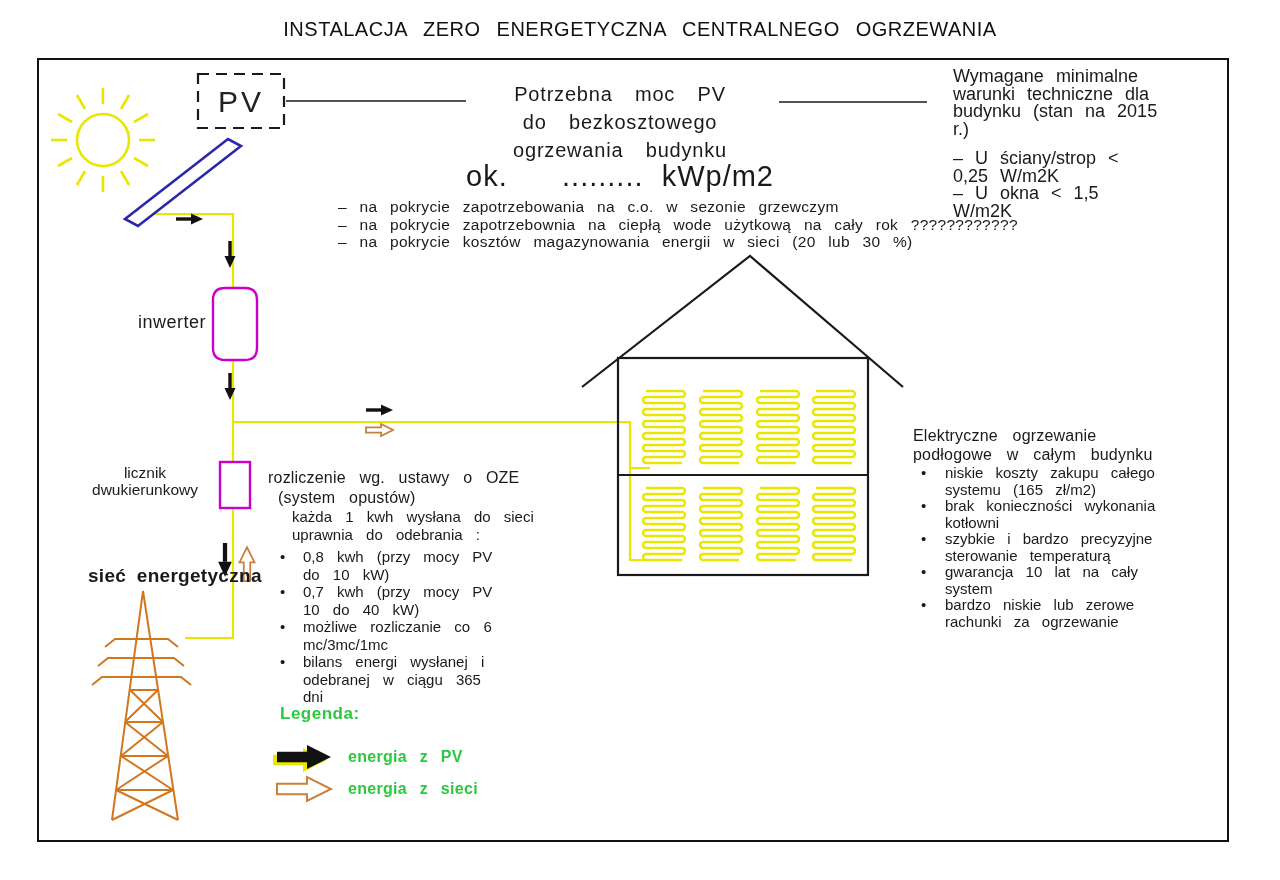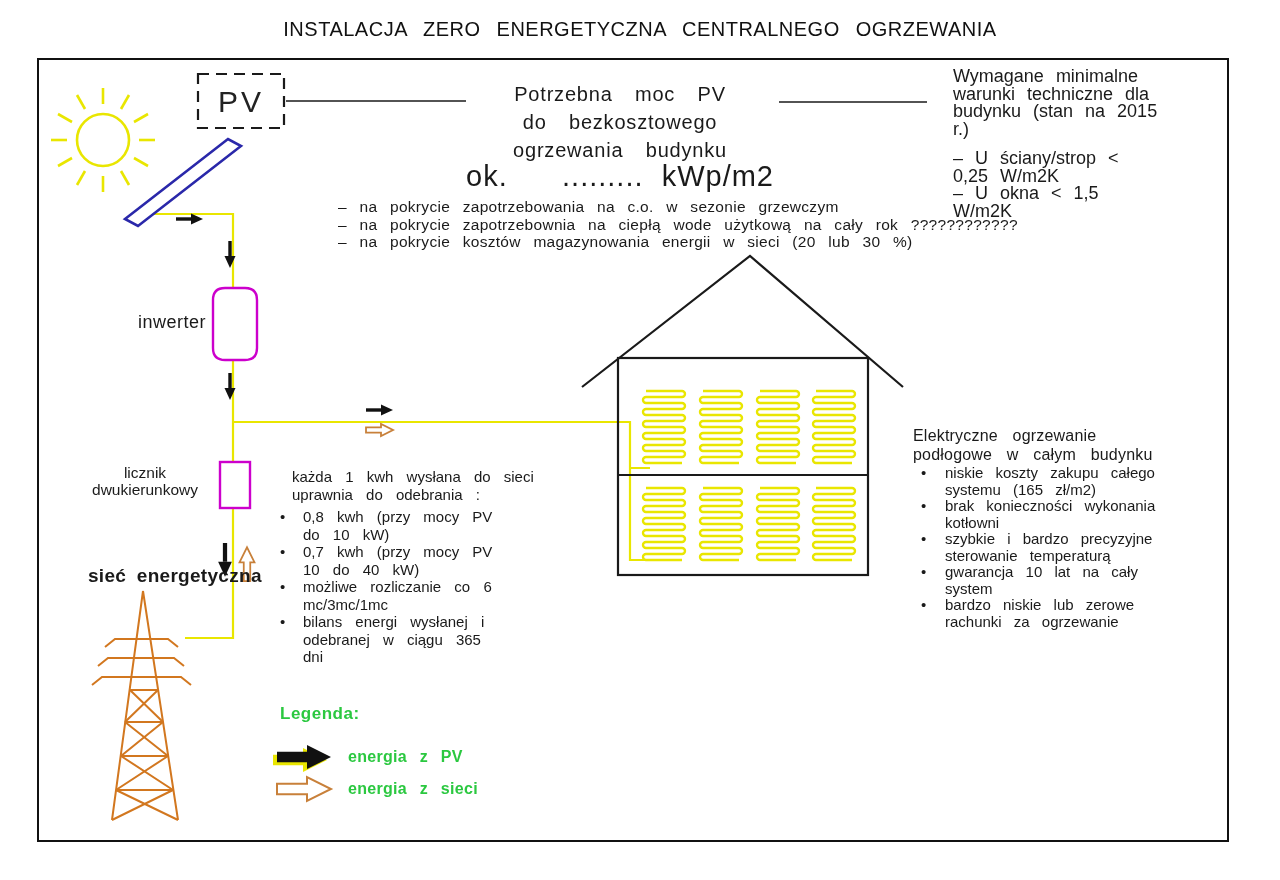--- a/index.html
+++ b/index.html
@@ -176,20 +176,24 @@
   </div>
 
   <div class="abs inverter-label">inwerter</div>
   <div class="abs meter-label">
     <div>licznik</div>
     <div>dwukierunkowy</div>
   </div>
   <div class="abs grid-label">sieć energetyczna</div>
 
   <div class="abs billing-block">
+    <div class="billing-title">
+      <div>rozliczenie wg. ustawy o OZE</div>
+      <div class="billing-title2">(system opustów)</div>
+    </div>
     <div class="billing-intro">każda 1 kwh wysłana do sieci uprawnia do odebrania :</div>
     <ul class="b-list">
       <li>0,8 kwh (przy mocy PV do 10 kW)</li>
       <li>0,7 kwh (przy mocy PV 10 do 40 kW)</li>
       <li>możliwe rozliczanie co 6 mc/3mc/1mc</li>
       <li>bilans energi wysłanej i odebranej w ciągu 365 dni</li>
     </ul>
   </div>
 
   <div class="abs heating-block">

